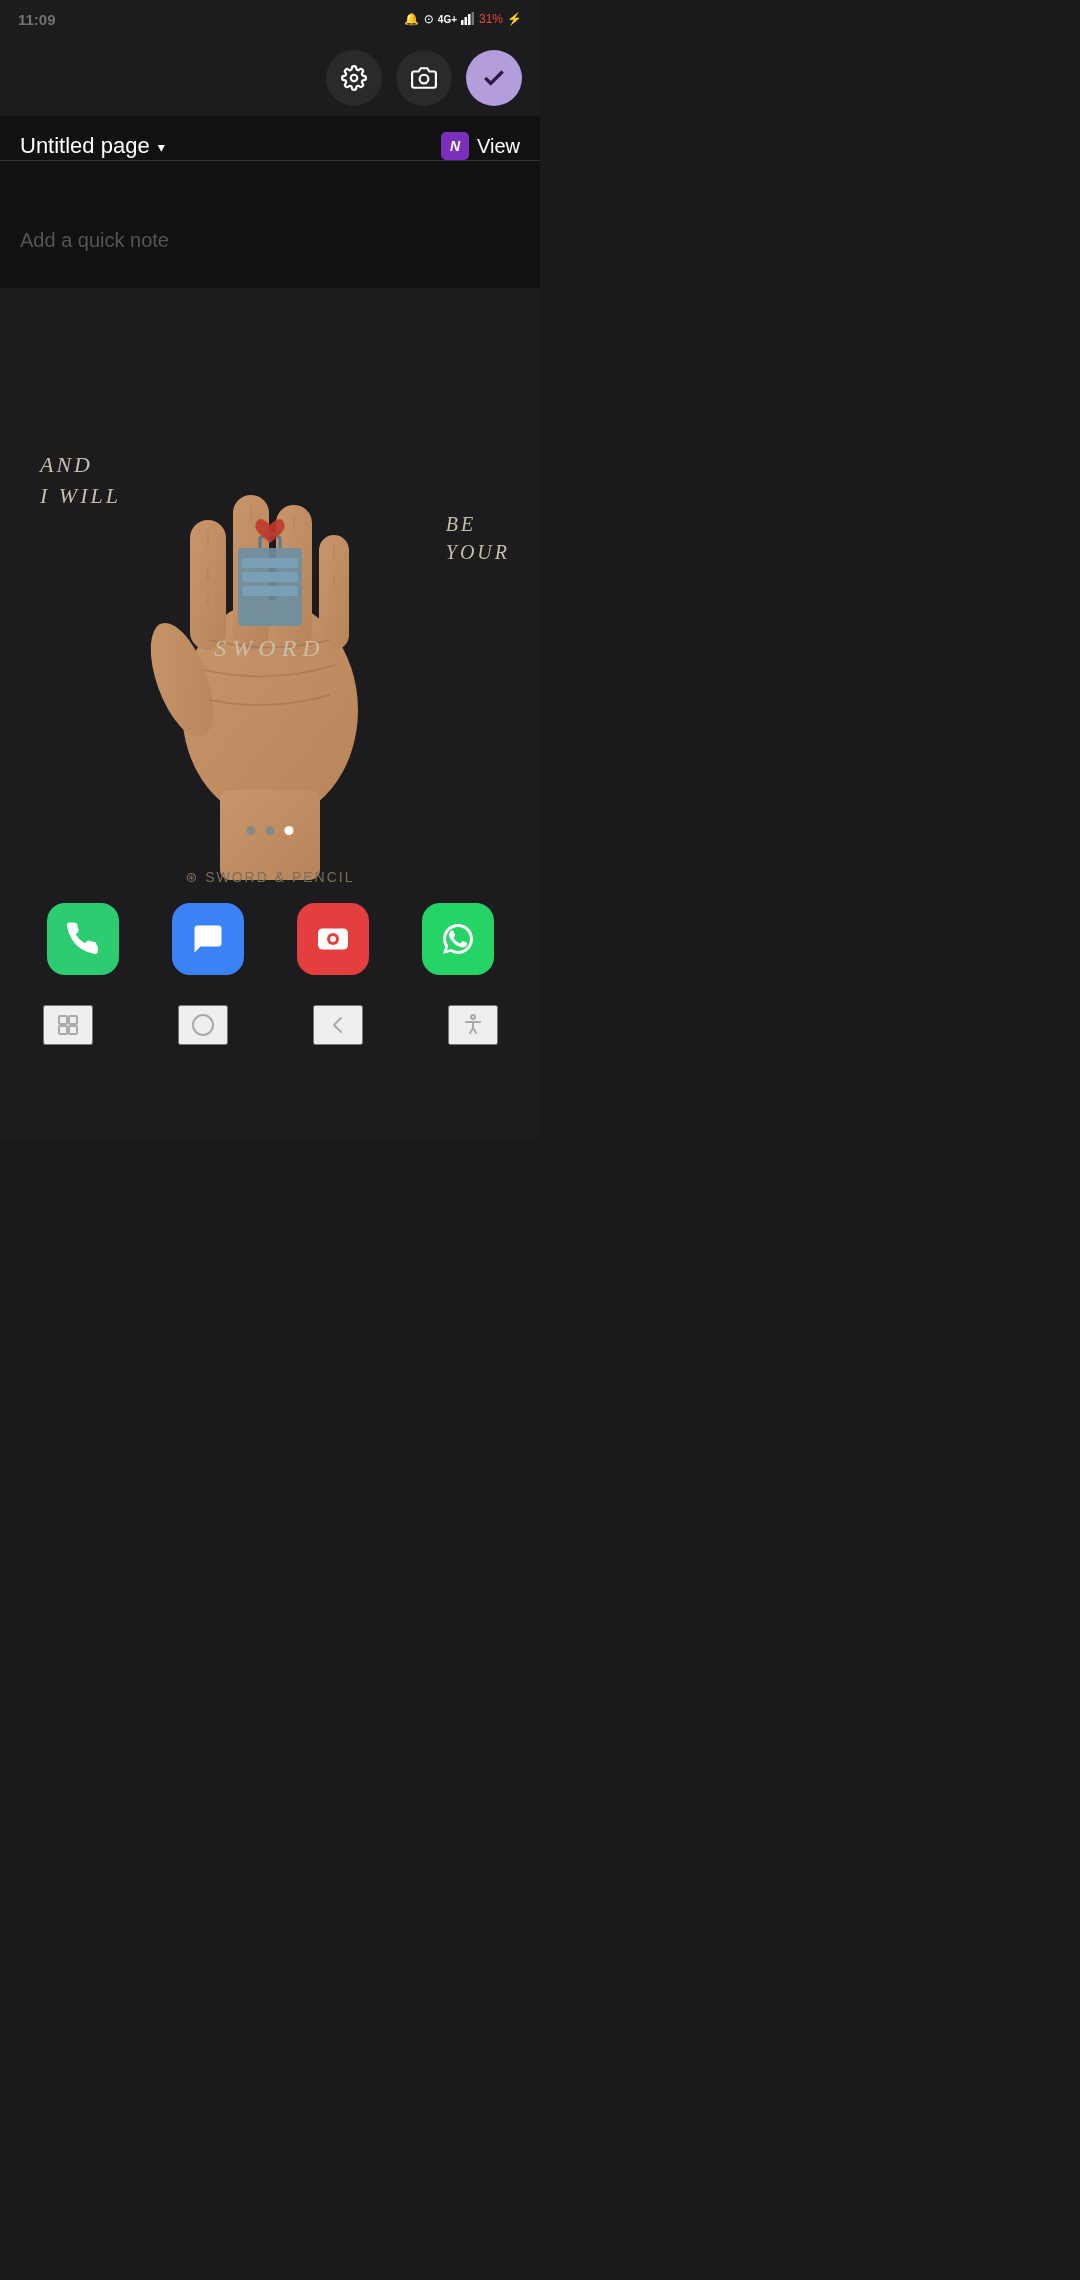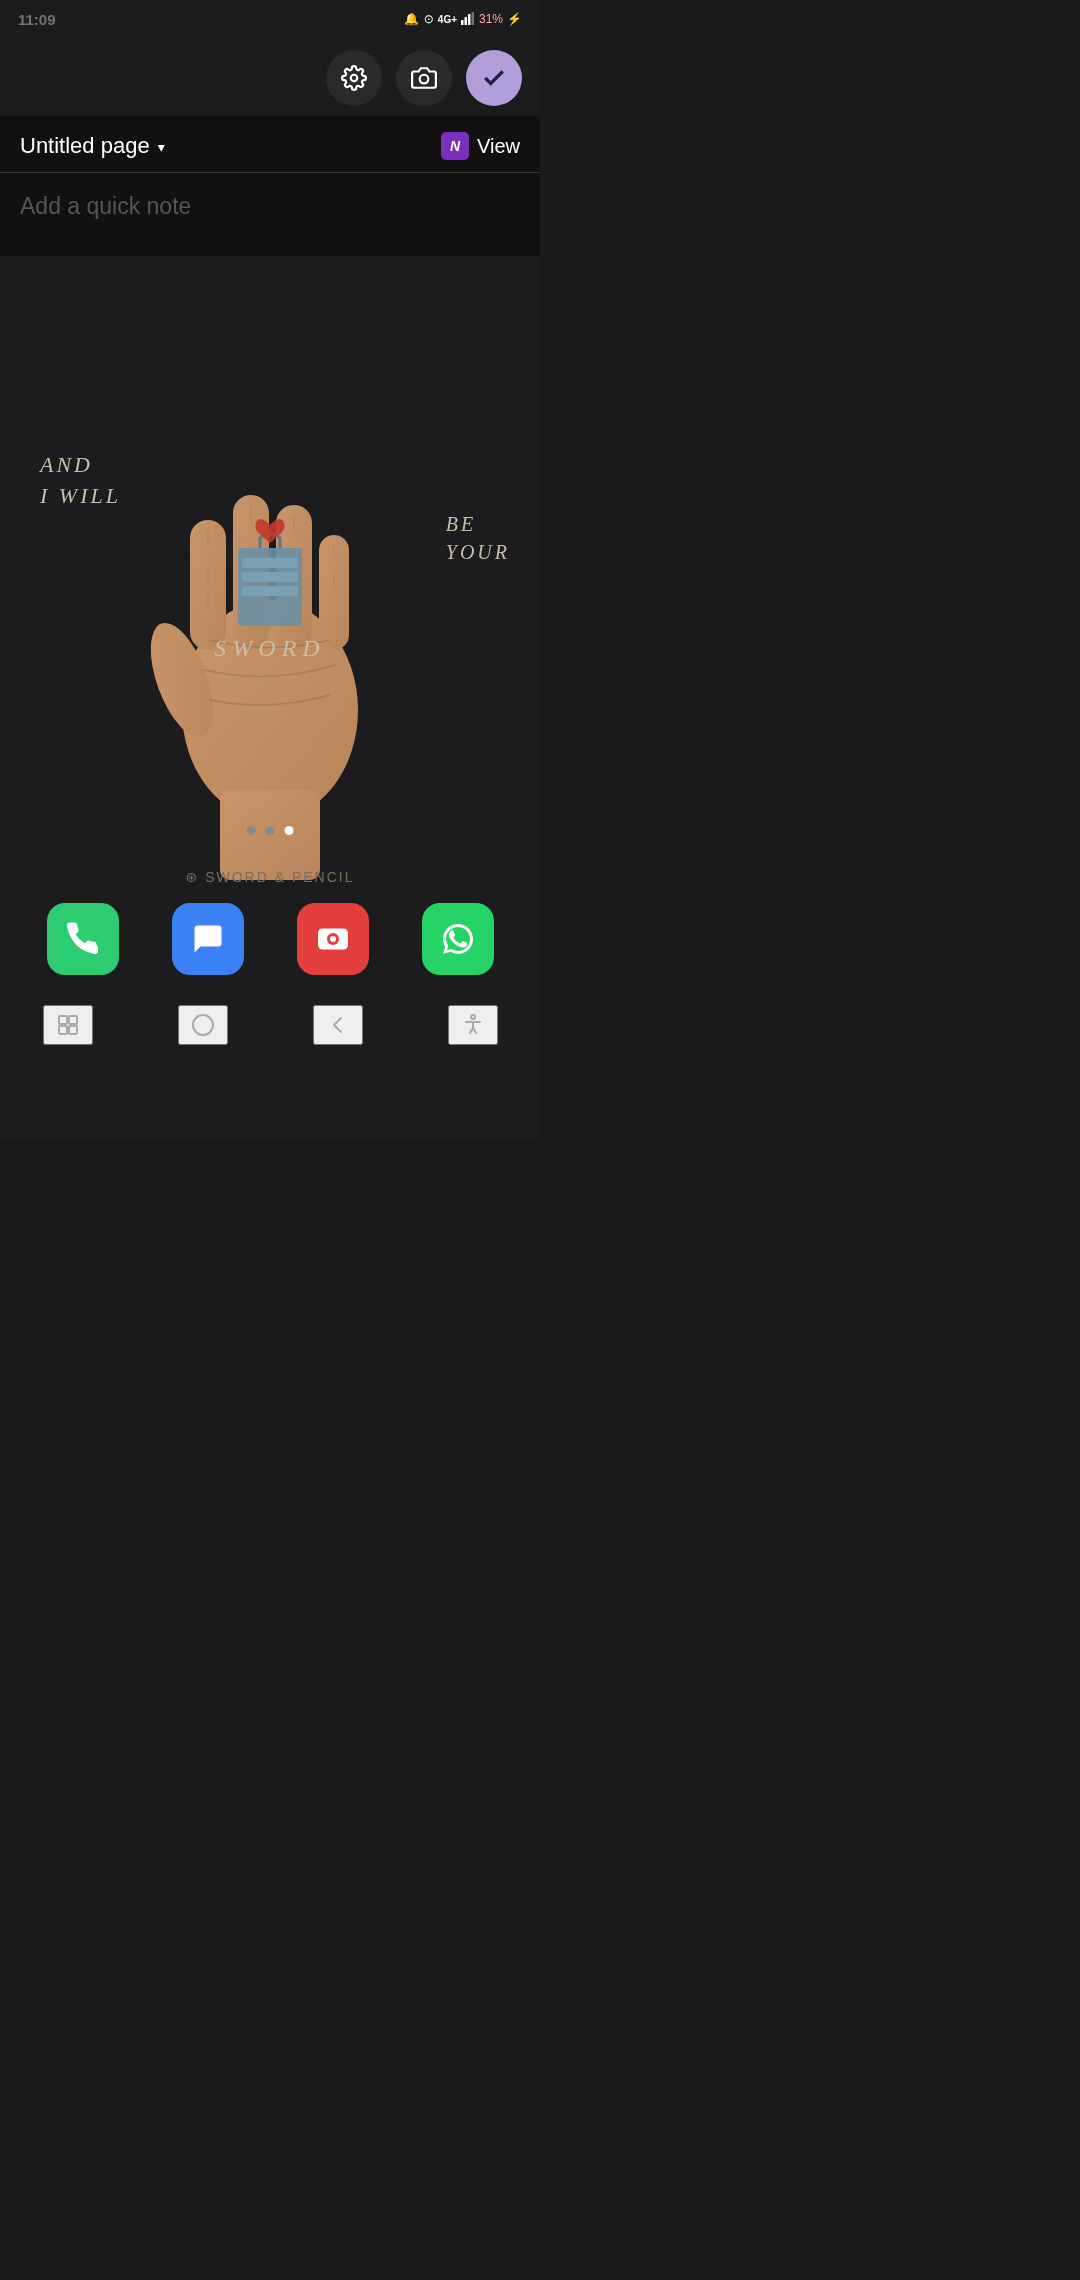--- a/index.html
+++ b/index.html
@@ -155,21 +155,21 @@
       background: #111111;
       border-radius: 0;
       z-index: 8;
       padding-bottom: 20px;
     }
 
     .note-header {
       display: flex;
       align-items: center;
       justify-content: space-between;
-      padding: 16px 20px 12px;
+      padding: 16px 20px 0;
       border-bottom: 1px solid #333;
     }
 
     .note-title-selector {
       display: flex;
       align-items: center;
       gap: 8px;
       cursor: pointer;
     }
 
@@ -217,21 +217,22 @@
 
     .note-title-placeholder {
       color: #555;
       font-size: 28px;
       font-weight: 700;
       margin-bottom: 24px;
     }
 
     .note-content-placeholder {
       color: #555;
-      font-size: 23px;
+      font-size: 20px;
+      margin-top: 48px;
     }
 
     
     .page-indicators {
       position: absolute;
       bottom: 305px;
       left: 50%;
       transform: translateX(-50%);
       display: flex;
       gap: 10px;
@@ -347,21 +348,21 @@
     <span style="font-size:10px; font-weight:700;">4G+</span>
 
     <span>
       <svg width="14" height="14" viewBox="0 0 14 14" fill="white" style="vertical-align:middle;">
         <rect x="0" y="8" width="2.5" height="5" rx="0.5"></rect>
         <rect x="3.5" y="5" width="2.5" height="8" rx="0.5"></rect>
         <rect x="7" y="2" width="2.5" height="11" rx="0.5"></rect>
         <rect x="10.5" y="0" width="2.5" height="13" rx="0.5" opacity="0.4"></rect>
       </svg>
     </span>
-    <span style="font-size:12px; color:#fca5a5;">31%</span>
+    <span style="font-size:12px; color:#ef4444;">31%</span>
     <span style="font-size:12px;">⚡</span>
   </div>
 </div>
 
 <div class="top-actions">
   <button class="action-btn">
     <svg viewBox="0 0 24 24">
       <circle cx="12" cy="12" r="3"></circle>
       <path d="M19.4 15a1.65 1.65 0 0 0 .33 1.82l.06.06a2 2 0 0 1-2.83 2.83l-.06-.06a1.65 1.65 0 0 0-1.82-.33 1.65 1.65 0 0 0-1 1.51V21a2 2 0 0 1-4 0v-.09A1.65 1.65 0 0 0 9 19.4a1.65 1.65 0 0 0-1.82.33l-.06.06a2 2 0 0 1-2.83-2.83l.06-.06A1.65 1.65 0 0 0 4.68 15a1.65 1.65 0 0 0-1.51-1H3a2 2 0 0 1 0-4h.09A1.65 1.65 0 0 0 4.6 9a1.65 1.65 0 0 0-.33-1.82l-.06-.06a2 2 0 0 1 2.83-2.83l.06.06A1.65 1.65 0 0 0 9 4.68a1.65 1.65 0 0 0 1-1.51V3a2 2 0 0 1 4 0v.09a1.65 1.65 0 0 0 1 1.51 1.65 1.65 0 0 0 1.82-.33l.06-.06a2 2 0 0 1 2.83 2.83l-.06.06A1.65 1.65 0 0 0 19.4 9a1.65 1.65 0 0 0 1.51 1H21a2 2 0 0 1 0 4h-.09a1.65 1.65 0 0 0-1.51 1z"></path>
     </svg>

